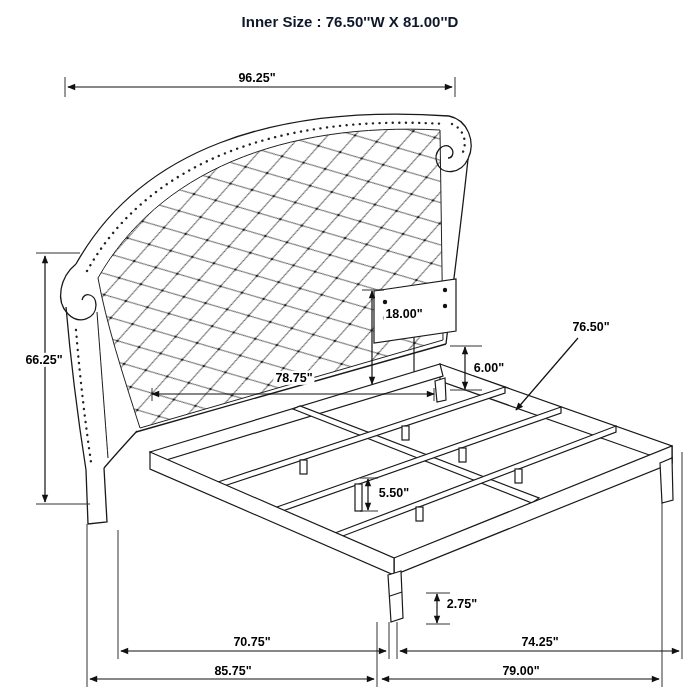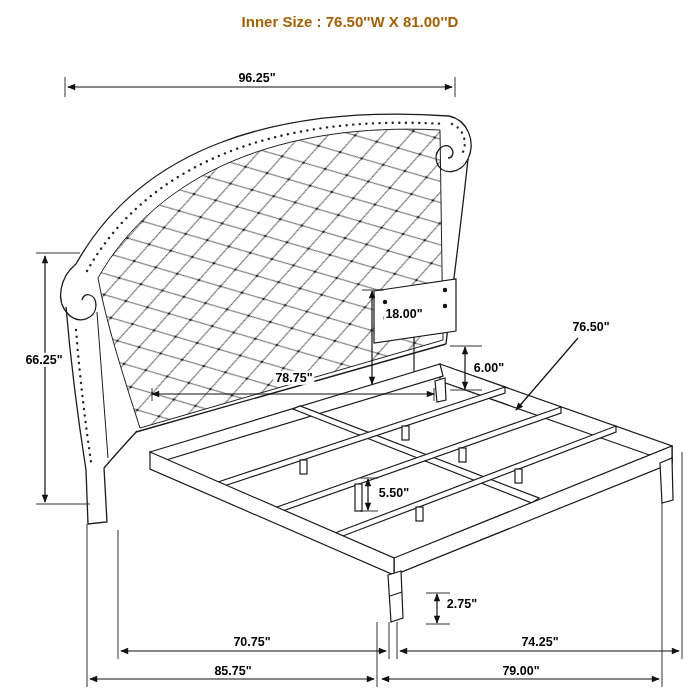--- a/index.html
+++ b/index.html
@@ -1,21 +1,21 @@
 <!DOCTYPE html>
 <html><head>
 <meta charset="utf-8">
 <style>
   html,body { margin:0; padding:0; background:#ffffff; }
   body { width:700px; height:700px; font-family:"Liberation Sans", sans-serif; }
   .canvas { position:relative; width:700px; height:700px; background:#fff; overflow:hidden; }
   .canvas svg { position:absolute; left:0; top:0; }
   .page-title {
     position:absolute; transform:translate(-50%,-50%);
-    font-size:15px; font-weight:bold; color:#a16207; white-space:nowrap;
+    font-size:15px; font-weight:bold; color:#0f172a; white-space:nowrap;
   }
   .dim-label {
     position:absolute; transform:translate(-50%,-50%);
     font-size:12.5px; font-weight:bold; color:#000;
     background:#fff; padding:0 2px; line-height:1.15; white-space:nowrap;
   }
 </style>
 </head>
 <body>
 

